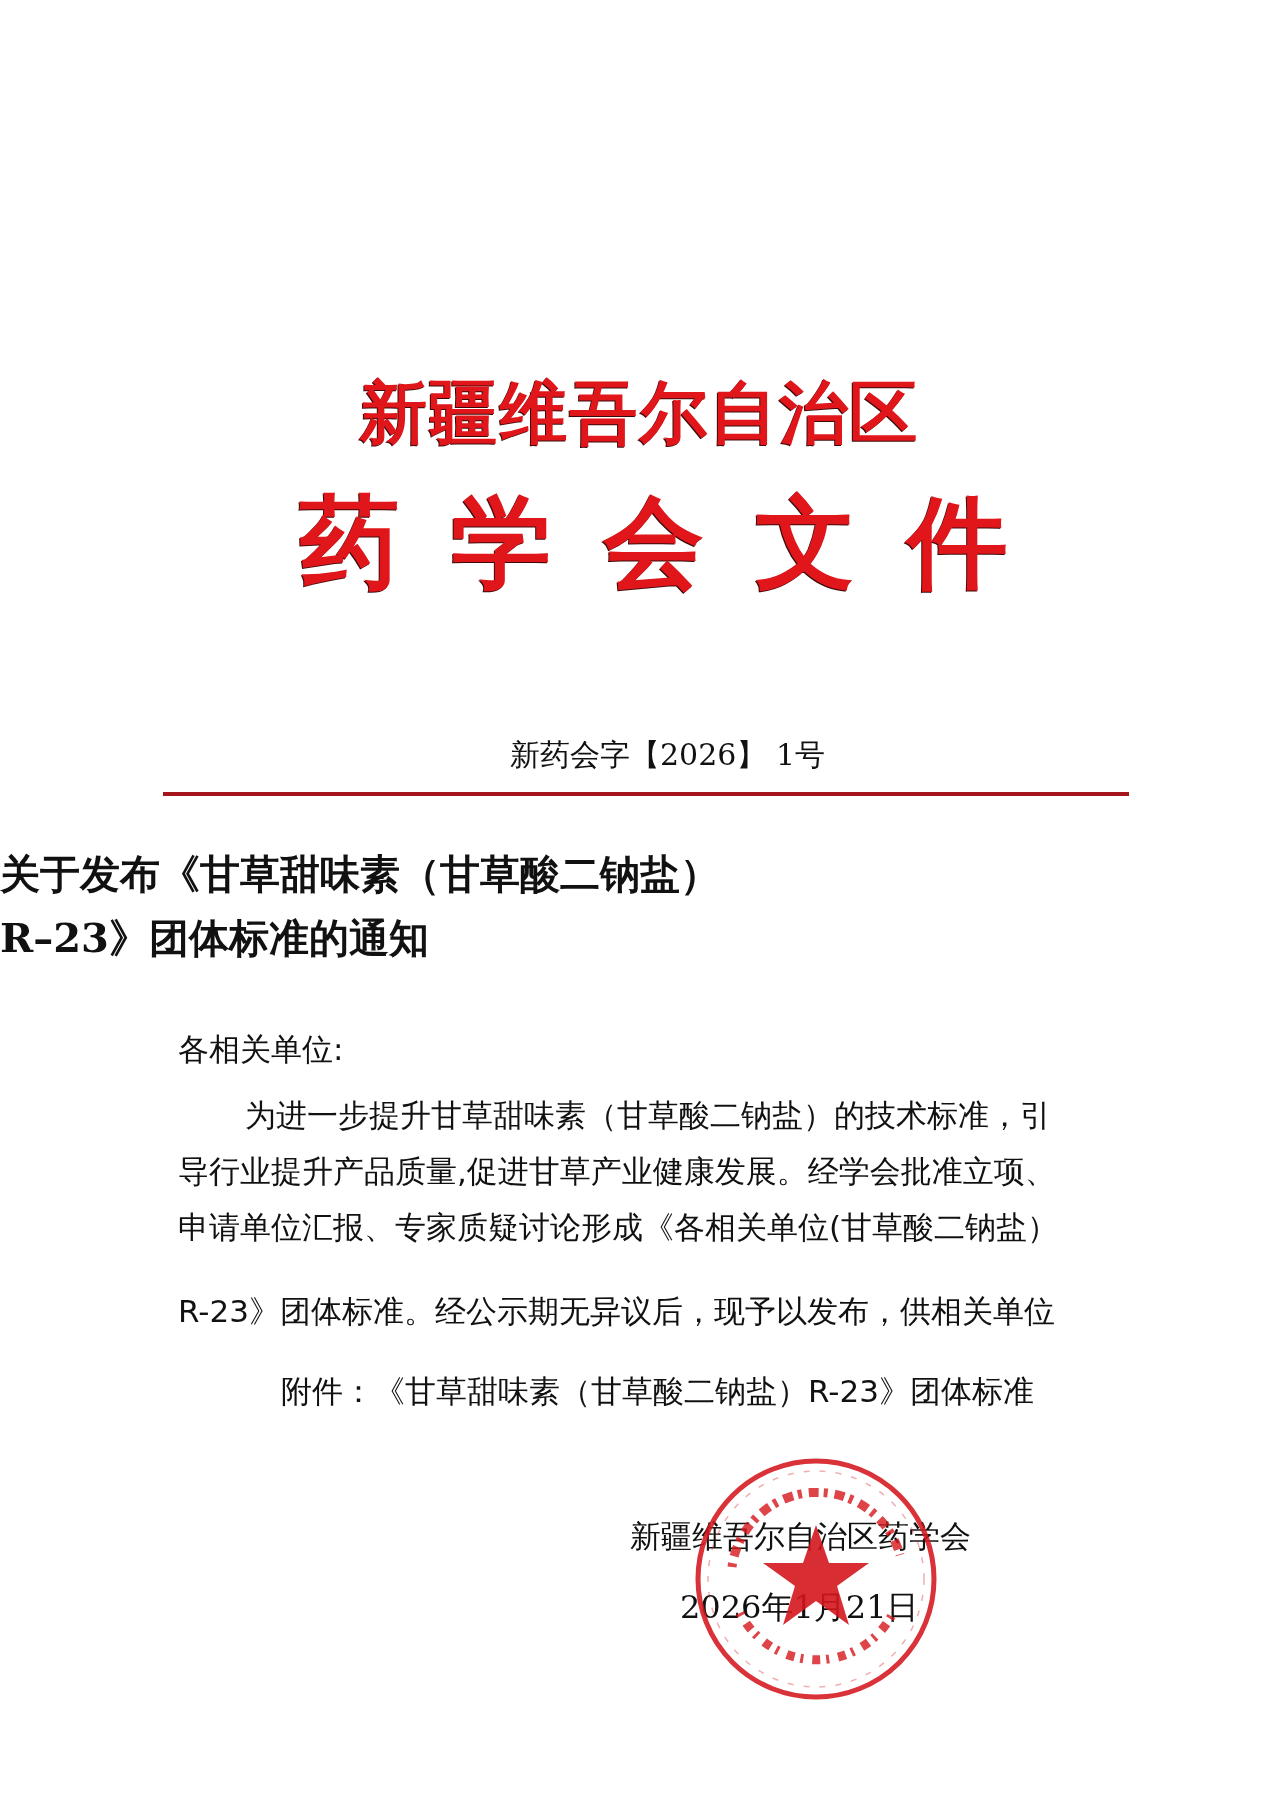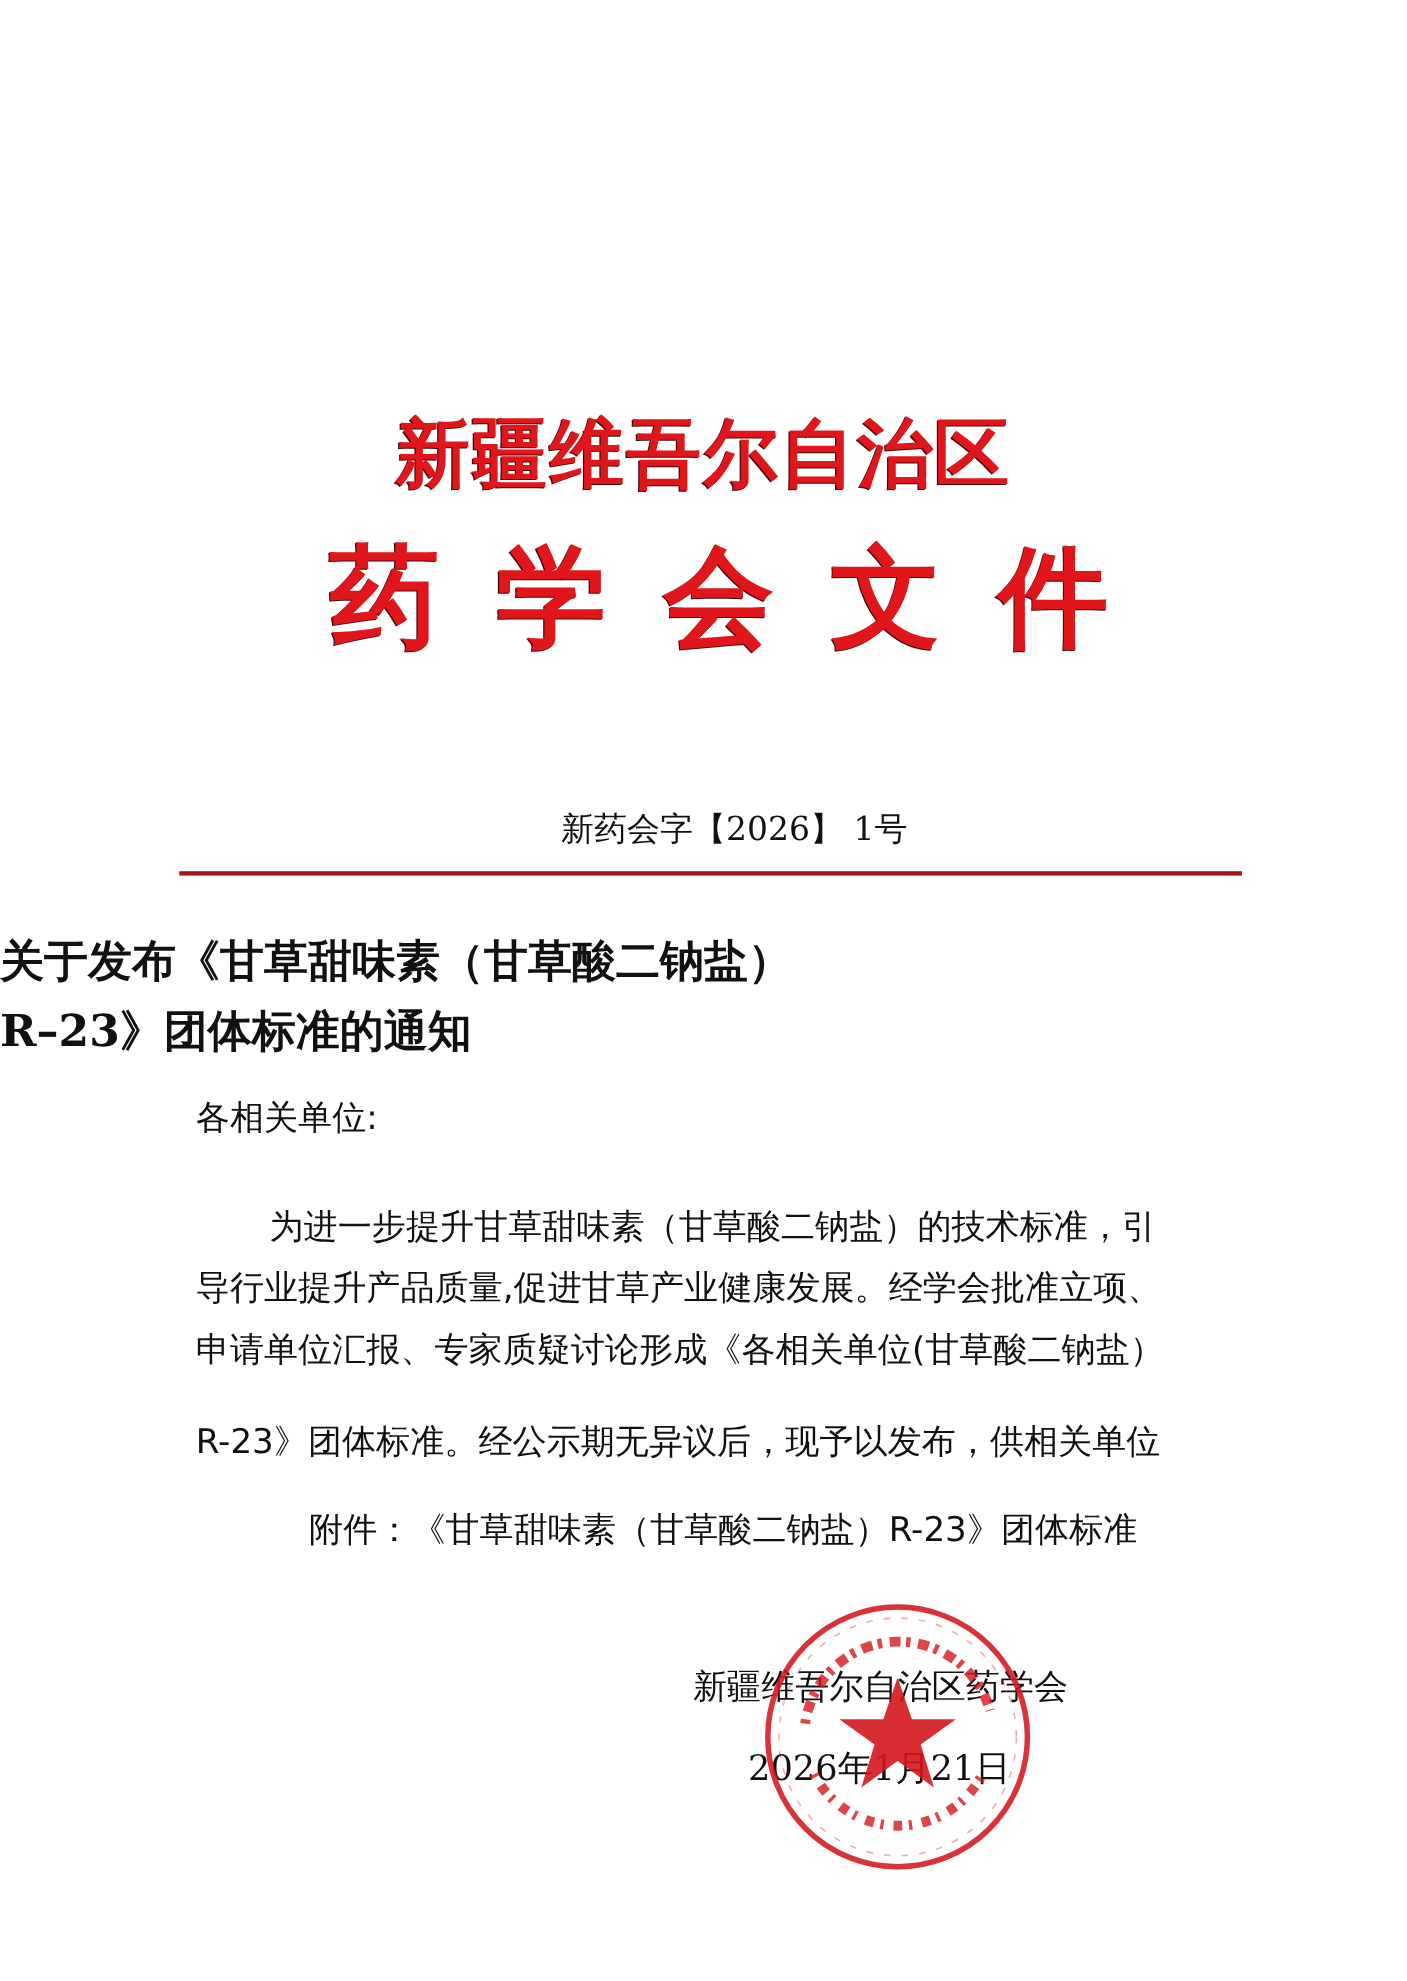--- a/index.html
+++ b/index.html
@@ -82,35 +82,35 @@
     .title .t-line { display: block; }
     .body-text {
       position: absolute;
       left: 178px;
       width: 950px;
       font-family: "DejaVu Sans", "Liberation Sans", sans-serif;
       font-size: 31px;
       line-height: 54px;
       color: #111;
     }
-    .salutation { top: 989px; }
+    .salutation { top: 1022px; }
     .para-line { position: absolute; left: 178px; font-family: "DejaVu Sans", "Liberation Sans", sans-serif; font-size: 31px; line-height: 54px; color: #111; white-space: nowrap; }
     .attachment { position: absolute; left: 245px; top: 1364px; font-family: "DejaVu Sans", "Liberation Sans", sans-serif; font-size: 31px; line-height: 54px; color: #111; white-space: nowrap; margin-left: 36px; }
     .seal {
       position: absolute;
       left: 692px;
       top: 1455px;
       width: 248px;
       height: 248px;
     }
     .signature {
       position: absolute;
       left: 630px;
       top: 1510px;
-      font-family: Liberation Mono, monospace;
+      font-family: Liberation Serif, serif;
       font-size: 31px;
       line-height: 54px;
       color: #111;
       white-space: nowrap;
     }
     .date {
       position: absolute;
       left: 680px;
       top: 1580px;
       font-family: "DejaVu Serif", "Liberation Serif", serif;

